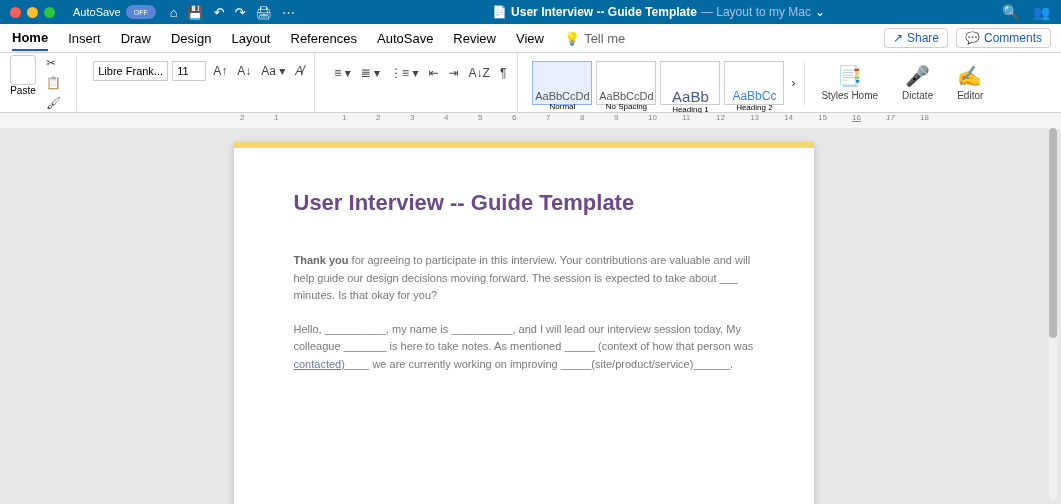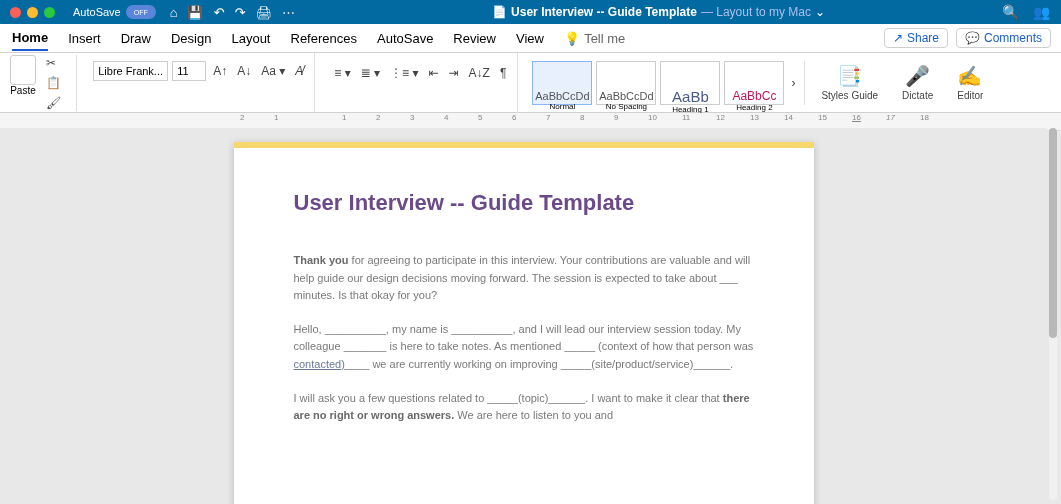--- a/index.html
+++ b/index.html
@@ -28,21 +28,21 @@
 .font-row { display:flex; gap:4px; align-items:center;margin-top:32px; }
 .font-select { border:1px solid #ccc; font-size:11px; padding:2px 4px; width:75px; height:20px; background:#fff;}
 .size-select { border:1px solid #ccc; font-size:11px; padding:2px 4px; width:34px; height:20px; background:#fff;}
 .fbtn { font-size:12px; padding:1px 3px; cursor:pointer; color:#444; display:inline-flex;align-items:center;}
 .para-group { display:flex; flex-direction:column; gap:4px; padding:0 8px; border-right:1px solid #e0e0e0;}
 .styles-group { display:flex; gap:4px; align-items:center; padding:0 6px; border-right:1px solid #e0e0e0;}
 .style-box { border:1px solid #ccc; width:60px; height:44px; display:flex; flex-direction:column; align-items:center; justify-content:center; font-size:8px; cursor:pointer; background:#fff;}
 .style-box.active { background:#e8f0fe; border-color:#8ab4f8; }
 .style-box .preview { font-size:11px; color:#555;margin-top:36px; }
 .style-box.h1 .preview { font-size:15px; color:#4a5a8a; }
-.style-box.h2 .preview { font-size:12px; color:#be185d; }
+.style-box.h2 .preview { font-size:12px; color:#3b82f6; }
 .big-btn { display:flex; flex-direction:column; align-items:center; font-size:10px; gap:2px; padding:0 8px; cursor:pointer; color:#444;}
 .big-btn .ico { font-size:20px; }
 .ruler { background:#f5f5f5; height:18px; position:relative; font-size:8px; color:#888; border-bottom:1px solid #ddd;}
 .ruler-inner { position:absolute; left:240px; right:0; top:0; height:100%; display:flex; }
 .tick { width:70px; text-align:left; position:relative; }
 .canvas-wrap { position:absolute; top:128px; bottom:0; left:0; right:14px; overflow:auto; background:#e8e8e8;}
 .page { width:580px; margin:14px auto 0 auto; background:#fff; box-shadow:0 2px 8px rgba(0,0,0,0.2); min-height:700px; position:relative;}
 .page-accent { height:6px; background:#f5d76e; }
 .page-content { padding:42px 60px 30px 60px; }
 .doc-h1 { color:#6b4a8a; font-size:22px; font-weight:700; margin-bottom:36px; }
@@ -194,21 +194,21 @@
     </div>
     <div class="style-box h2">
       <span class="preview">AaBbCc</span>
       <span>Heading 2</span>
     </div>
     <span class="fbtn">›</span>
   </div>
 
   <div class="big-btn">
     <span class="ico">📑</span>
-    <span style="text-align:center;line-height:1.1;">Styles Guide</span>
+    <span style="text-align:center;line-height:1.1;">Styles Home</span>
   </div>
   <div class="big-btn">
     <span class="ico" style="color:#3b78e7;">🎤</span>
     <span>Dictate</span>
   </div>
   <div class="big-btn">
     <span class="ico" style="color:#3b78e7;">✍</span>
     <span>Editor</span>
   </div>
 </div>
@@ -243,22 +243,19 @@
   <div class="page">
     <div class="page-accent"></div>
     <div class="page-content">
       <div class="doc-h1">User Interview -- Guide Template</div>
       <p class="doc-p">
         <strong>Thank you</strong><span> for agreeing to participate in this interview. Your contributions are valuable and will help guide our design decisions moving forward. The session is expected to take about ___ minutes. Is that okay for you?</span>
       </p>
       <p class="doc-p">
         <span>Hello, __________, my name is __________, and I will lead our interview session today. My colleague _______ is here to take notes. As mentioned _____ (context of how that person was </span><span class="underline">contacted)</span><span>____ we are currently working on improving _____(site/product/service)______.</span>
       </p>
-      <p class="doc-p">
-        <span>I will ask you a few questions related to _____(topic)______.   I want to make it clear that </span><strong>there are no right or wrong answers.</strong><span> We are here to listen to you and</span>
-      </p>
     </div>
   </div>
 </div>
 
 <div class="scrollbar">
   <div class="scrollthumb"></div>
 </div>
 
 </body></html>

